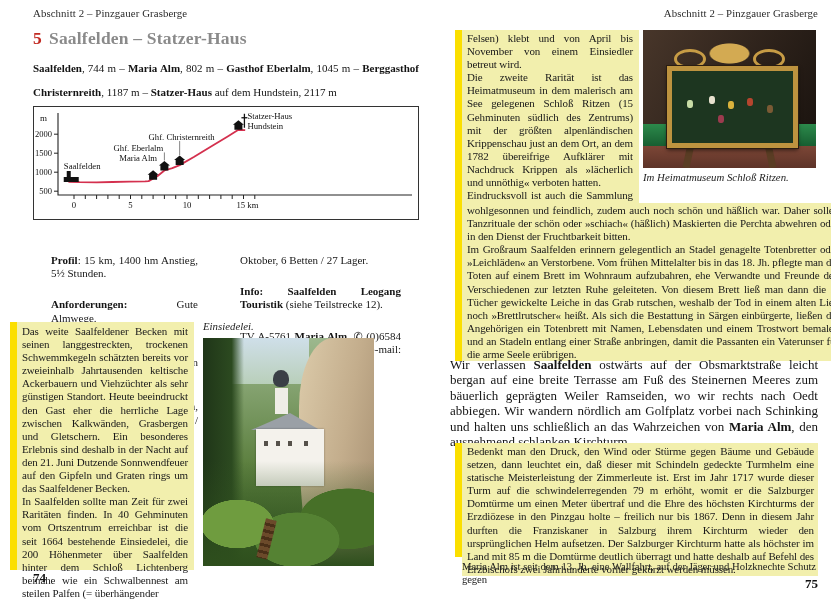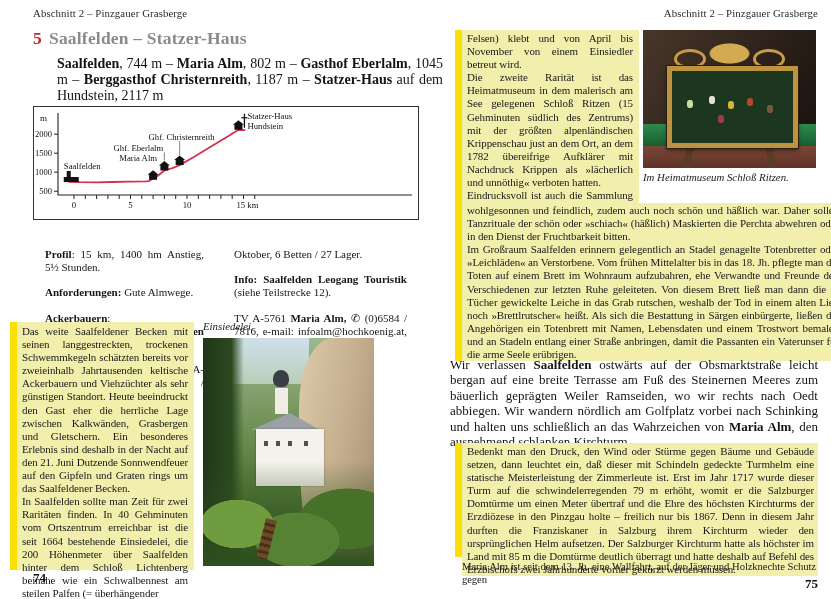--- a/index.html
+++ b/index.html
@@ -5,26 +5,26 @@
   html,body{margin:0;padding:0;background:#e9e9e9;}
   .canvas{position:relative;width:831px;height:599px;background:#ffffff;overflow:hidden;
           font-family:Liberation Serif, serif;color:#1b1b1b;}
   .abs{position:absolute;}
   .hdr{font-size:10.8px;color:#2b2b2b;letter-spacing:.1px;}
   .hdr-l{left:33px;top:7px;}
   .hdr-r{left:450px;top:7px;width:368px;text-align:right;}
   .titleblock{left:33px;top:28px;font-weight:bold;font-size:17.5px;letter-spacing:.2px;}
   .route-num{color:#c22b23;}
   .route-name{color:#8a8a8a;margin-left:7px;}
-  .summary{left:33px;top:56px;width:386px;font-size:14px;line-height:16px;text-align:justify;color:#141414;margin-left:24px;}
+  .summary{left:33px;top:56px;width:386px;font-size:11px;line-height:24px;text-align:justify;color:#141414;}
   .summary .b,.info .b{font-weight:bold;}
   .chartbox{left:33px;top:106px;width:386px;height:114px;border:1px solid #333;background:#fff;box-sizing:border-box;}
   .chartbox svg{display:block;}
   .info{font-size:11px;line-height:13.2px;color:#161616;}
-  .info p{margin:12px;text-align:justify;}
+  .info p{margin:18px;text-align:justify;}
   .infoL{left:33px;top:236px;width:183px;}
   .infoR{left:222px;top:236px;width:197px;}
   .caption{font-size:10.8px;font-style:italic;color:#222;}
   .cap1{left:203px;top:320px;}
   .cap2{left:643px;top:171px;width:173px;}
   .pagenum{font-size:13px;font-weight:bold;color:#111;}
   .p74{left:33px;top:570px;}
   .p75{left:450px;top:576px;width:368px;text-align:right;}
   .ybar{background:#fbdf00;}
   .yfill{background:#f2efad;}

